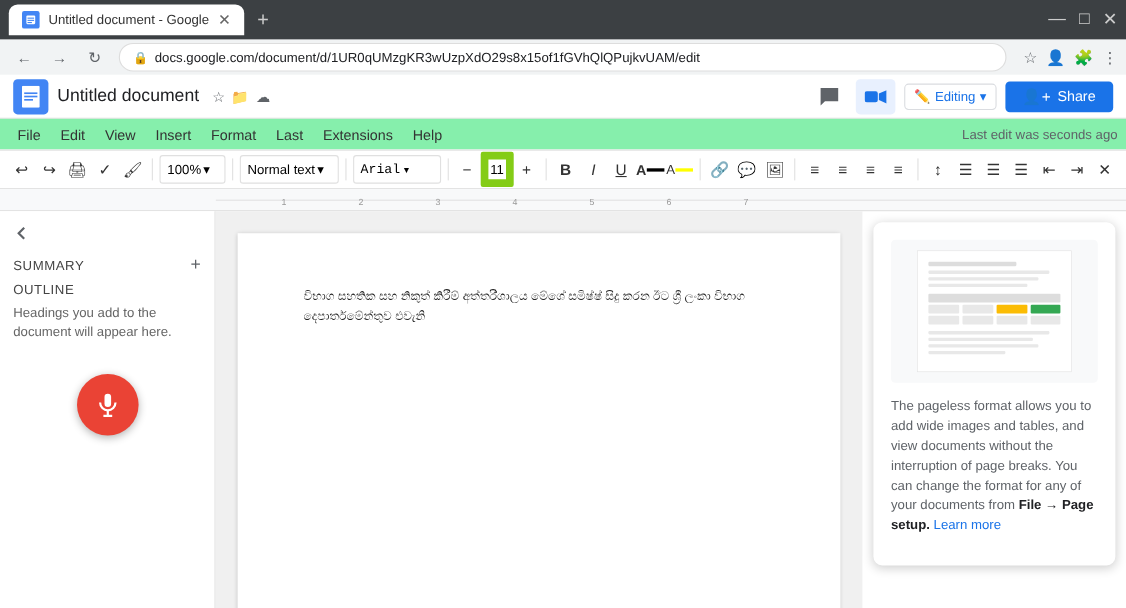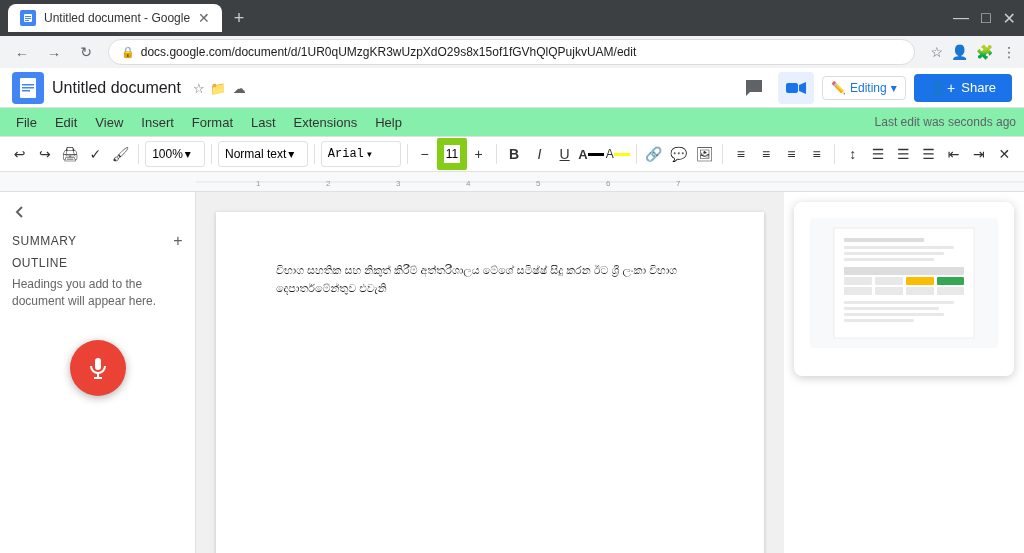--- a/index.html
+++ b/index.html
@@ -317,16 +317,21 @@
           <rect x="51" y="64" width="28" height="8" rx="1" fill="#e8e8e8"></rect>
           <rect x="82" y="64" width="28" height="8" rx="1" fill="#e8e8e8"></rect>
           <rect x="113" y="64" width="27" height="8" rx="1" fill="#e8e8e8"></rect>
 
           <rect x="20" y="78" width="110" height="3" rx="1" fill="#e8e8e8"></rect>
           <rect x="20" y="84" width="95" height="3" rx="1" fill="#e8e8e8"></rect>
           <rect x="20" y="90" width="100" height="3" rx="1" fill="#e8e8e8"></rect>
           <rect x="20" y="96" width="70" height="3" rx="1" fill="#e8e8e8"></rect>
         </svg>
       </div>
+      <div class="pageless-desc">
+        <span>The pageless format allows you to add wide images and tables, and view documents without the interruption of page breaks. You can change the format for any of your documents from</span>
+        <strong>File → Page setup.</strong>
+        <a class="learn-more" href="#">Learn more</a>
+      </div>
     </div>
   </div>
 
 </div>
 
 </body></html>

